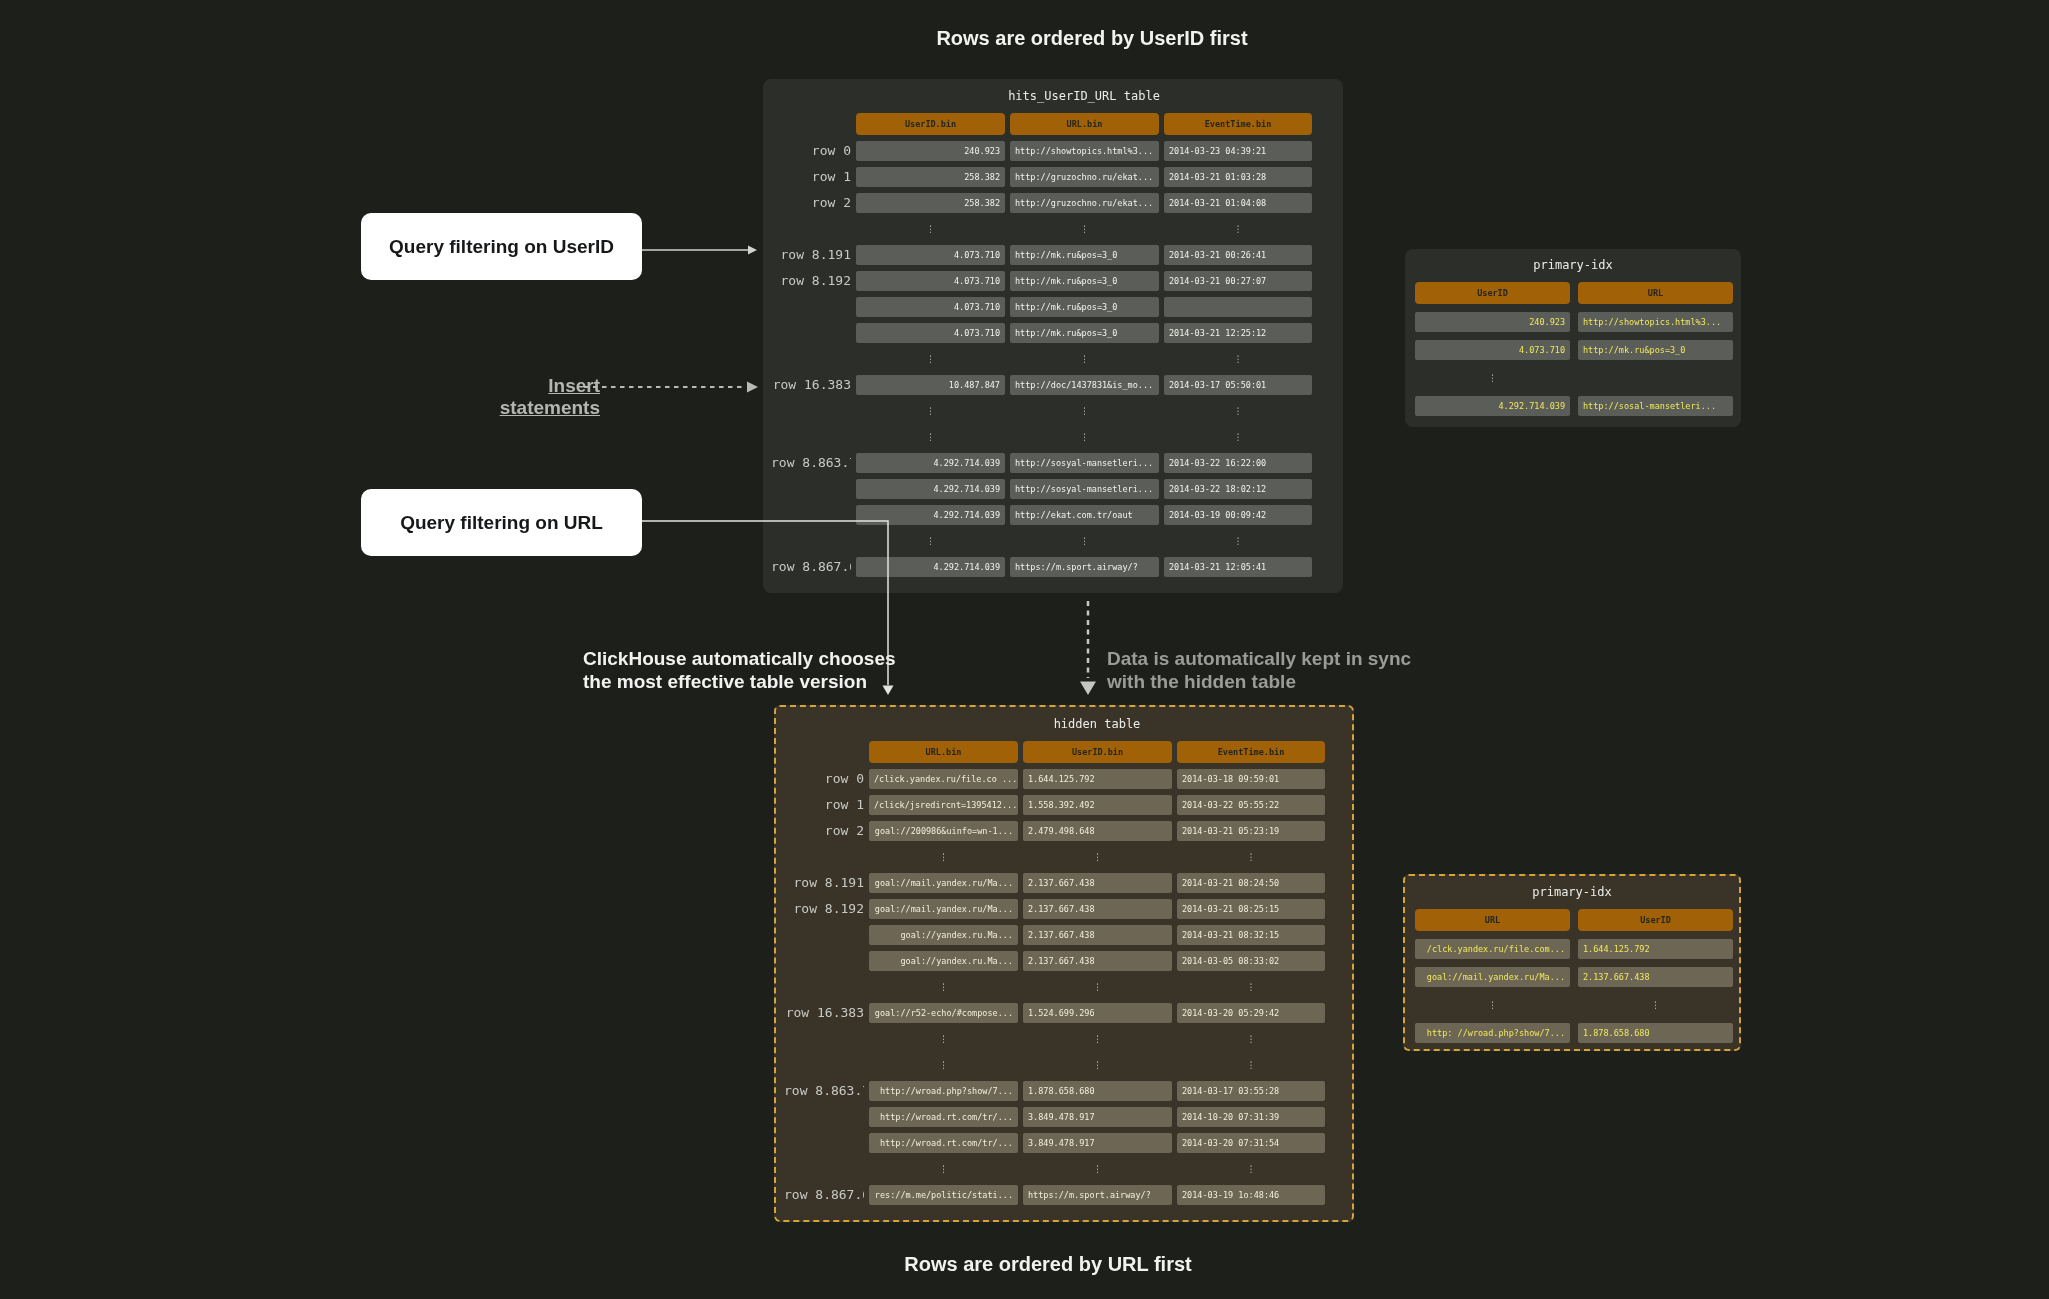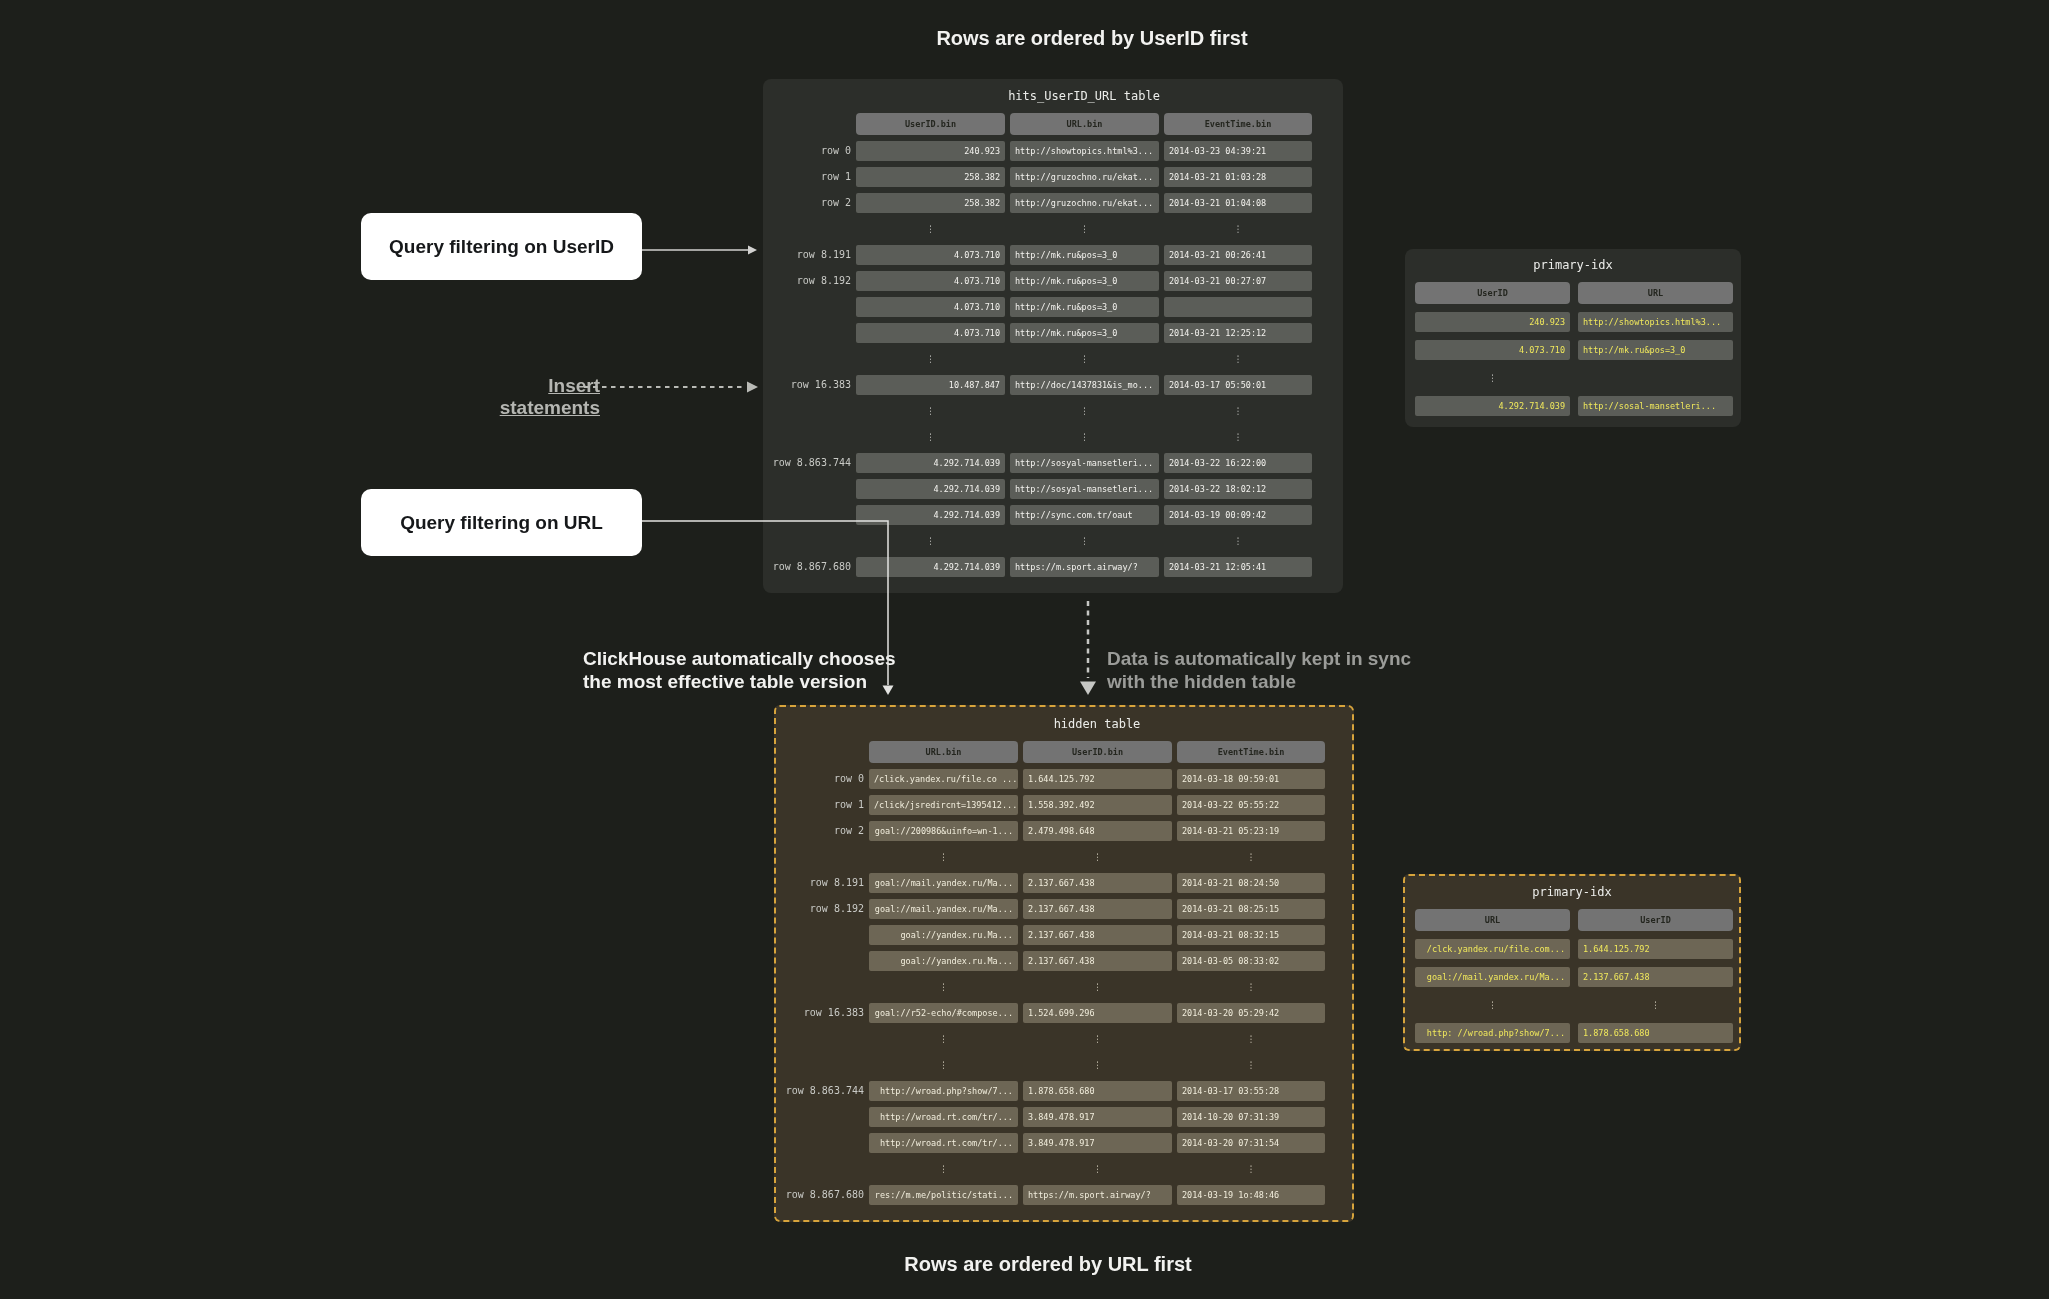--- a/index.html
+++ b/index.html
@@ -12,29 +12,29 @@
   .panel-dark{background:#2c2e2a;border-radius:8px;}
   .panel-olive{background:#3a3428;border:2px dashed #d7a43c;border-radius:6px;}
 
   .tbl-title{font-family:"DejaVu Sans Mono","Liberation Mono",monospace;font-size:12px;color:#ecedea;
              text-align:center;height:17px;line-height:17px;margin-bottom:8px;}
 
   .grid{display:grid;column-gap:5px;row-gap:6px;}
   .grid-main{grid-template-columns:80px 149px 149px 148px;}
   .grid-idx{grid-template-columns:155px 155px;column-gap:6px;gap:8px;}
 
-  .rl{font-family:"DejaVu Sans Mono","Liberation Mono",monospace;font-size:10px;color:#c9cac6;
+  .rl{font-family:"DejaVu Sans Mono","Liberation Mono",monospace;font-size:13px;color:#c9cac6;
       text-align:right;height:20px;line-height:20px;white-space:pre;overflow:hidden;}
   .cell{font-family:"DejaVu Sans Mono","Liberation Mono",monospace;font-size:8.5px;height:20px;line-height:20px;
         padding:0 5px;border-radius:2px;white-space:pre;overflow:hidden;box-sizing:border-box;}
   .theme-dark .cell{background:#5b5d58;color:#f4f3ef;}
   .theme-olive .cell{background:#6d6655;color:#f2eedd;}
   .cell.yellow-val{color:#f0e85c;}
   .hdr{font-family:"DejaVu Sans Mono","Liberation Mono",monospace;font-size:8.5px;font-weight:bold;
-       background:#737373;color:#24261f;text-align:center;height:22px;line-height:22px;border-radius:4px;
+       background:#a16207;color:#24261f;text-align:center;height:22px;line-height:22px;border-radius:4px;
        white-space:pre;overflow:hidden;}
   .dots-cell{background:transparent !important;text-align:center;font-size:9px;height:20px;line-height:20px;}
   .theme-dark .dots-cell{color:#cdcec9;}
   .theme-olive .dots-cell{color:#d9d3c2;}
   .al-r{text-align:right;}.al-l{text-align:left;}
 
   .callout{position:absolute;background:#ffffff;border-radius:10px;display:flex;align-items:center;
            justify-content:center;font-weight:bold;font-size:19px;color:#16181a;}
   .insert-label{position:absolute;font-weight:bold;font-size:19px;color:#b5b6b2;text-align:right;}
   .midtext{position:absolute;font-weight:bold;font-size:19px;line-height:23px;margin-top:25px;}
@@ -108,21 +108,21 @@
         <div class="rl">row 8.863.744</div>
         <div class="cell al-r">4.292.714.039</div>
         <div class="cell al-l">http://sosyal-mansetleri...</div>
         <div class="cell al-l">2014-03-22 16:22:00</div>
         <div class="rl"></div>
         <div class="cell al-r">4.292.714.039</div>
         <div class="cell al-l">http://sosyal-mansetleri...</div>
         <div class="cell al-l">2014-03-22 18:02:12</div>
         <div class="rl"></div>
         <div class="cell al-r">4.292.714.039</div>
-        <div class="cell al-l">http://sync.com.tr/oaut</div>
+        <div class="cell al-l">http://ekat.com.tr/oaut</div>
         <div class="cell al-l">2014-03-19 00:09:42</div>
         <div class="rl"></div>
         <div class="cell dots-cell">⋮</div>
         <div class="cell dots-cell">⋮</div>
         <div class="cell dots-cell">⋮</div>
         <div class="rl">row 8.867.680</div>
         <div class="cell al-r">4.292.714.039</div>
         <div class="cell al-l">https://m.sport.airway/?</div>
         <div class="cell al-l">2014-03-21 12:05:41</div>
       </div>

